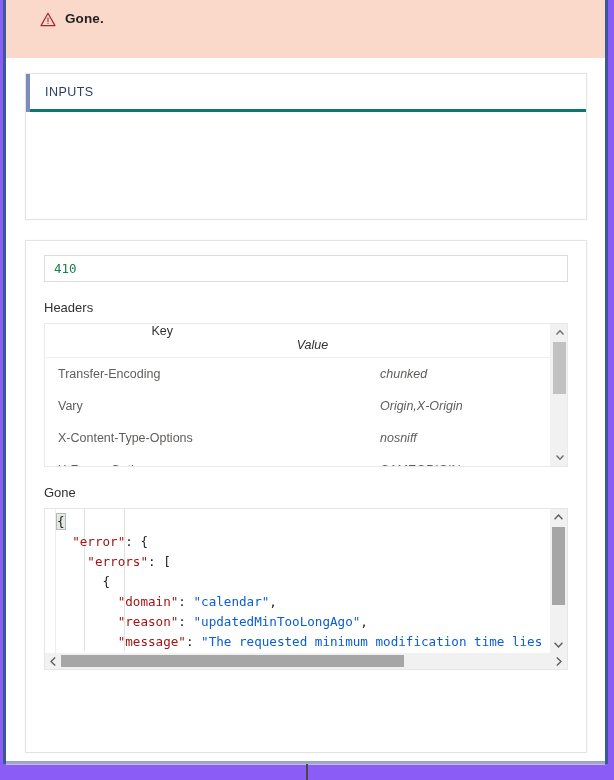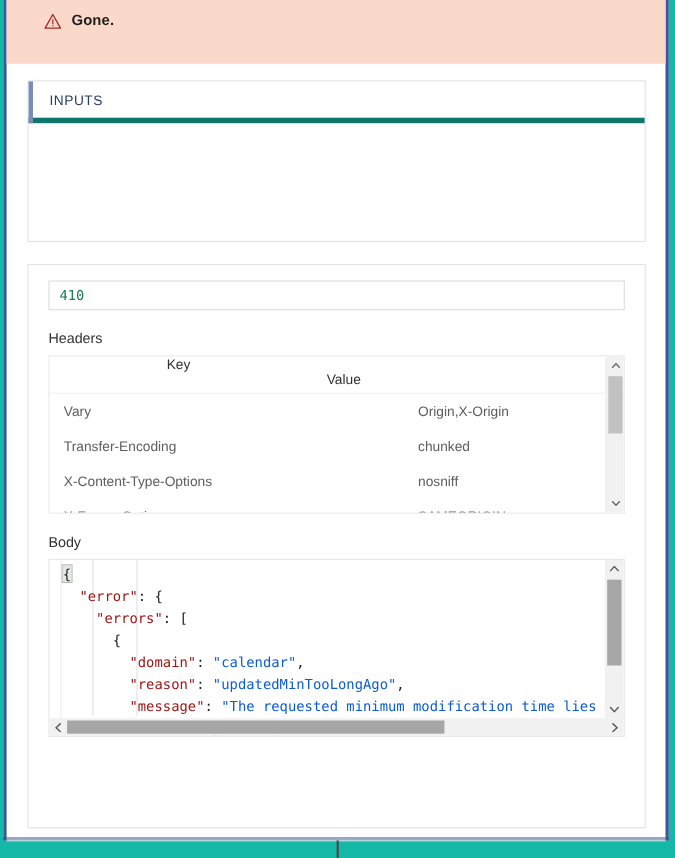--- a/index.html
+++ b/index.html
@@ -9,21 +9,21 @@
     height: 780px;
     background: #ffffff;
     font-family: "Liberation Sans", sans-serif;
     overflow: hidden;
   }
 
   .page {
     position: relative;
     width: 614px;
     height: 780px;
-    background: #14b8a6;
+    background: #8b5cf6;
   }
 
   
   .card-frame {
     position: absolute;
     left: 3px;
     top: 0px;
     width: 605px;
     height: 764px;
     background: #ffffff;
@@ -81,21 +81,21 @@
     background: #ffffff;
     border: 1px solid #e3e3e3;
     box-shadow: 0 0 1px rgba(0,0,0,.08);
   }
   .section-inputs  { left: 19px; top: 73px;  width: 562px; height: 147px; }
   .section-outputs { left: 19px; top: 240px; width: 562px; height: 513px; }
 
   .section-head {
     position: relative;
     height: 38px;
-    border-bottom: 5px solid #0f766e;
+    border-bottom: 3px solid #0f766e;
     display: flex;
     align-items: center;
   }
   .accent-bar {
     position: absolute;
     left: 0; top: 0;
     width: 4px;
     height: 38px;
     background: #7a8cb8;
   }
@@ -158,21 +158,21 @@
     font-size: 12.5px;
   }
   .thead {
     border-bottom: 1px solid #f0f0f0;
     color: #323130;
     height: 34px;
     flex-direction: column;
   }
   .trow { color: #605e5c; height: 32px; }
   .col-key { width: 322px; flex: 0 0 auto; }
-  .col-val { flex: 1 1 auto; }
+  .col-val { flex: 1 1 auto; font-style: italic; }
 
   
   .vscroll {
     position: absolute;
     right: 0; top: 0; bottom: 0;
     width: 17px;
     background: #f1f1f1;
     border-left: 1px solid #f1f1f1;
   }
   .vscroll .arrow-up, .vscroll .arrow-dn {
@@ -295,26 +295,26 @@
         <div class="readonly-box status">410</div>
 
         <div class="field-label" style="margin-top:17px">Headers</div>
 
         <div class="table-wrap">
           <div class="thead">
             <span class="col-key">Key</span>
             <span class="col-val">Value</span>
           </div>
           <div class="trow">
+            <span class="col-key">Transfer-Encoding</span>
+            <span class="col-val">chunked</span>
+          </div>
+          <div class="trow">
             <span class="col-key">Vary</span>
             <span class="col-val">Origin,X-Origin</span>
-          </div>
-          <div class="trow">
-            <span class="col-key">Transfer-Encoding</span>
-            <span class="col-val">chunked</span>
           </div>
           <div class="trow">
             <span class="col-key">X-Content-Type-Options</span>
             <span class="col-val">nosniff</span>
           </div>
           <div class="trow">
             <span class="col-key">X-Frame-Options</span>
             <span class="col-val">SAMEORIGIN</span>
           </div>
 
@@ -326,21 +326,21 @@
             </span>
             <span class="vthumb" style="top:18px;height:52px"></span>
             <span class="arrow-dn">
               <svg width="8" height="5" viewBox="0 0 8 5">
                   <path d="M0.5 0.6 L4 4.3 L7.5 0.6" fill="none" stroke="#6e6e6e" stroke-width="1.4"></path>
                 </svg>
             </span>
           </div>
         </div>
 
-        <div class="field-label" style="margin-top:17px">Body</div>
+        <div class="field-label" style="margin-top:17px">Gone</div>
 
         <div class="code-wrap">
           <span class="gutter"></span>
           <span class="guide" style="left:39px"></span>
           <span class="guide" style="left:79px"></span>
           <div class="code" id="code-lines"><div class="ln"><span class="p brk-hl">{</span></div><div class="ln"><span class="p">  </span><span class="k">"error"</span><span class="p">: {</span></div><div class="ln"><span class="p">    </span><span class="k">"errors"</span><span class="p">: [</span></div><div class="ln"><span class="p">      {</span></div><div class="ln"><span class="p">        </span><span class="k">"domain"</span><span class="p">: </span><span class="s">"calendar"</span><span class="p">,</span></div><div class="ln"><span class="p">        </span><span class="k">"reason"</span><span class="p">: </span><span class="s">"updatedMinTooLongAgo"</span><span class="p">,</span></div><div class="ln"><span class="p">        </span><span class="k">"message"</span><span class="p">: </span><span class="s">"The requested minimum modification time lies</span></div><div class="ln"><span class="p">        </span><span class="k">"locationType"</span><span class="p">: </span><span class="s">"parameter"</span></div></div>
 
           <div class="code-vscroll">
             <span class="cv-arrow-up">
               <svg width="9" height="6" viewBox="0 0 9 6">

